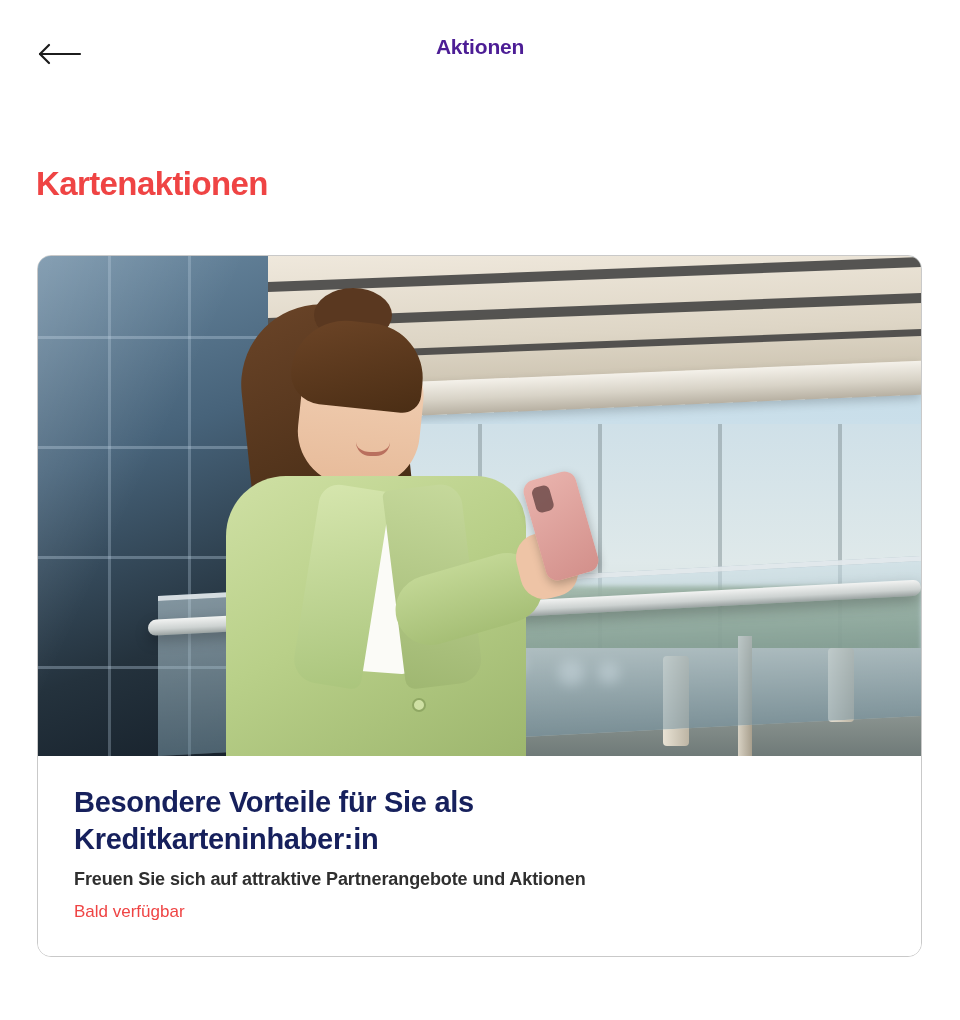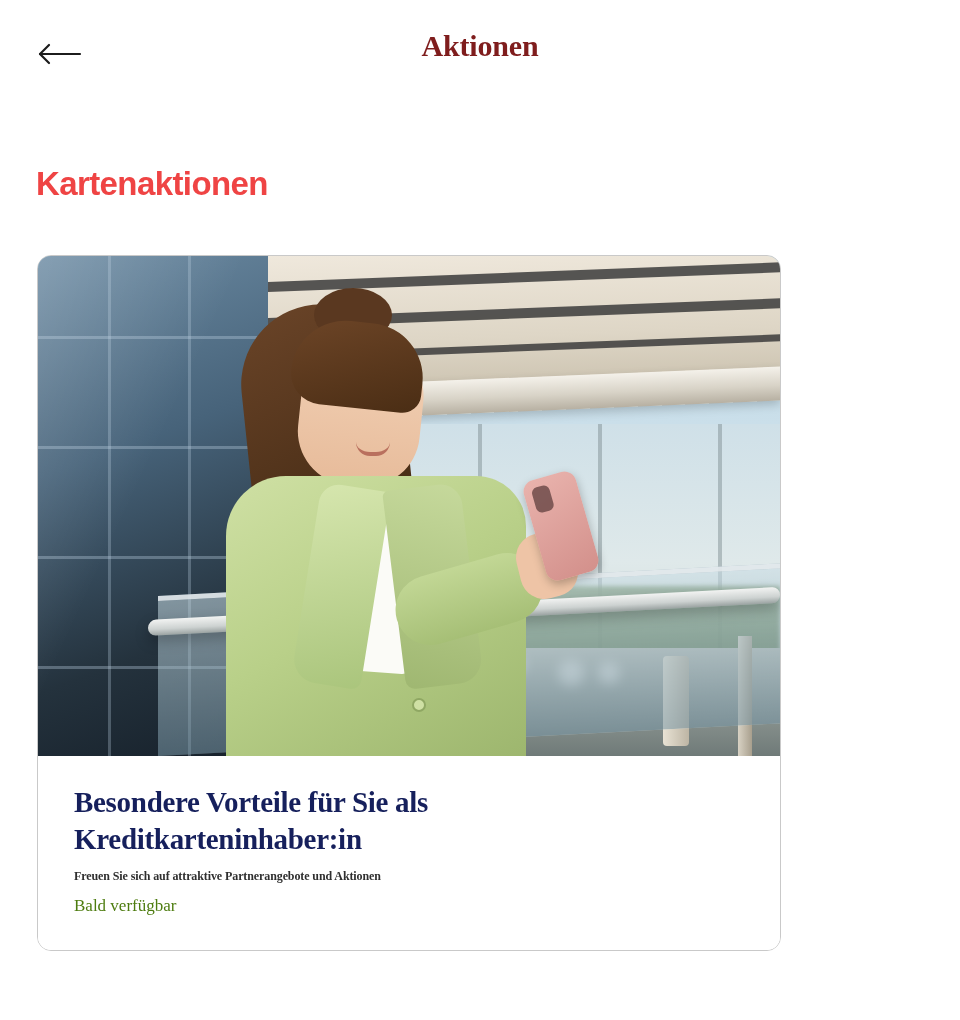--- a/index.html
+++ b/index.html
@@ -38,48 +38,46 @@
     display: flex;
     align-items: center;
     justify-content: center;
     cursor: pointer;
     background: transparent;
     border: none;
     padding: 0;
   }
   .back-button svg { display: block; }
   .topbar-title {
-    font-size: 30px;
+    font-size: 21px;
     font-weight: bold;
-    color: #7f1d1d;
+    color: #4c1d95;
     letter-spacing: -0.2px;
     line-height: 1;
-    font-family: Liberation Serif, serif;
   }
 
   
   .section-title {
     margin: 74px 0 0 36px;
     font-size: 33px;
     font-weight: bold;
     color: #ef4444;
     letter-spacing: -0.6px;
     line-height: 1.1;
   }
 
   
   .card {
     position: relative;
     margin: 53px 38px 0 37px;
-    width: 744px;
+    width: 885px;
     border: 1px solid #c9c9c9;
     border-radius: 14px;
     background: #ffffff;
     overflow: hidden;
-    font-family: Liberation Serif, serif;
   }
 
   .card-media {
     position: relative;
     width: 100%;
     height: 500px;
     overflow: hidden;
     background: #9fb2bd;
   }
 
@@ -310,29 +308,29 @@
   .card-title {
     font-size: 29px;
     font-weight: bold;
     line-height: 1.28;
     color: #16205c;
     letter-spacing: -0.3px;
     margin: 0 0 4px 0;
     max-width: 620px;
   }
   .card-subtitle {
-    font-size: 12px;
+    font-size: 18px;
     font-weight: bold;
     color: #2f2f2f;
     margin: 10px 0 0 0;
     letter-spacing: -0.1px;
   }
   .card-status {
     font-size: 17px;
-    color: #4d7c0f;
+    color: #ef4444;
     margin: 12px 0 0 0;
   }
 </style>
 </head>
 <body>
 
 <div class="app">
 
   <div class="topbar">
     <button class="back-button">

